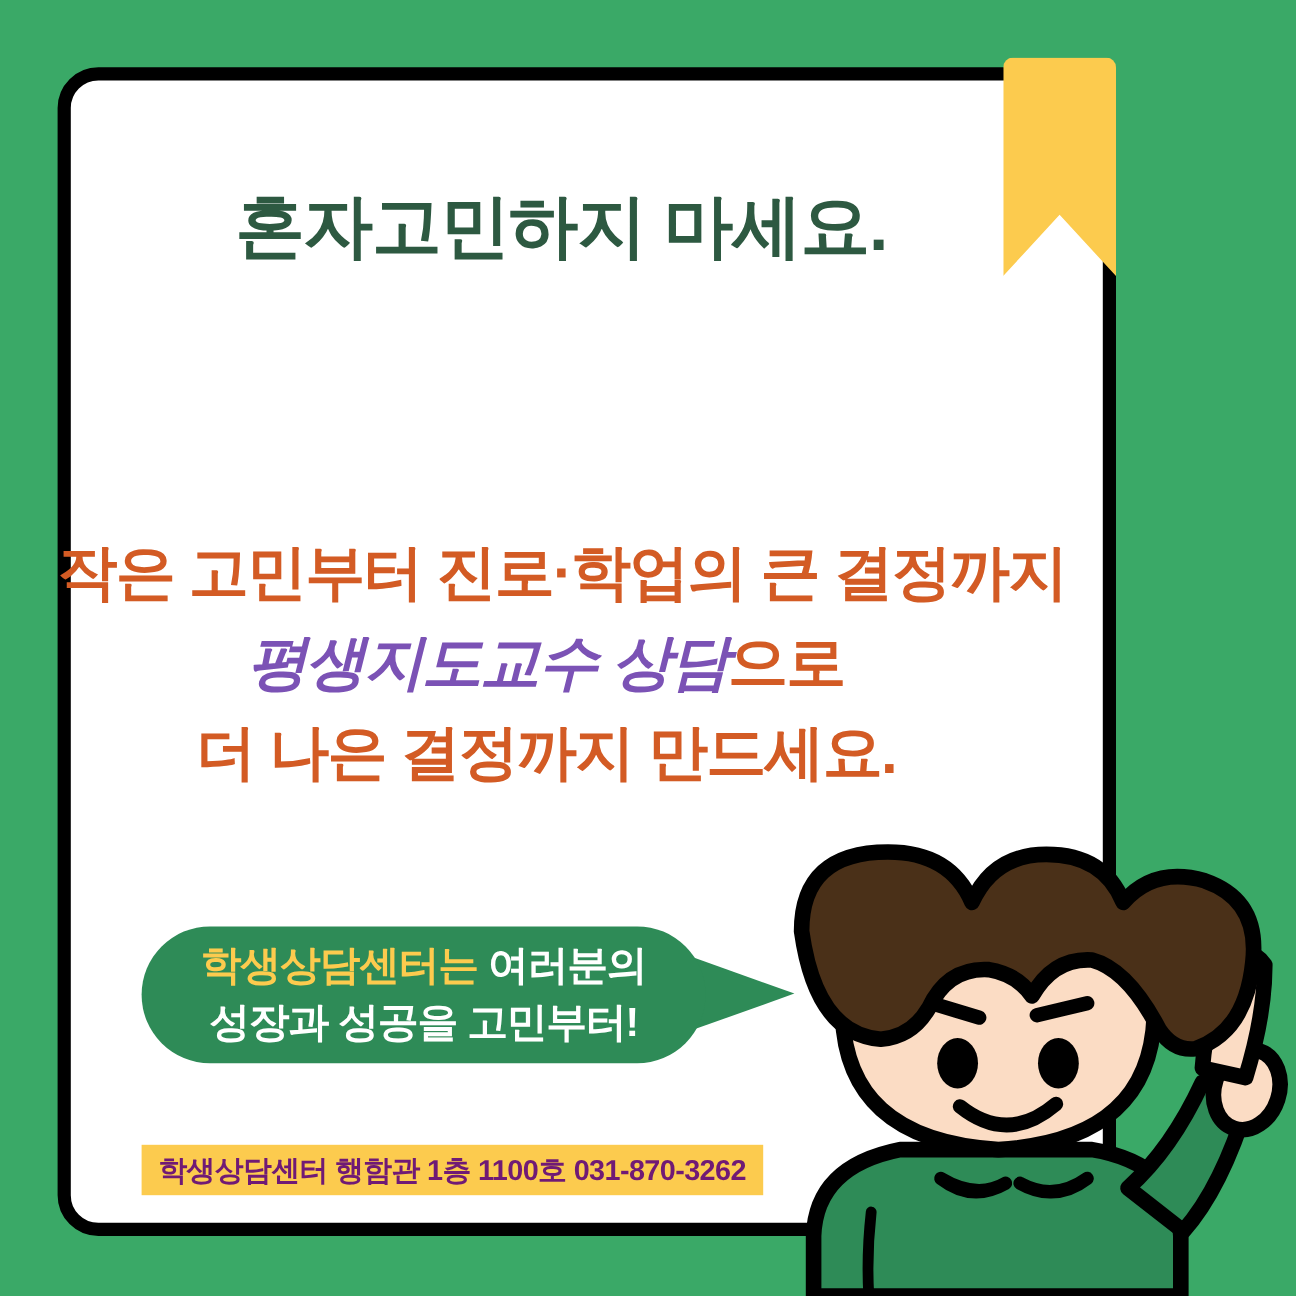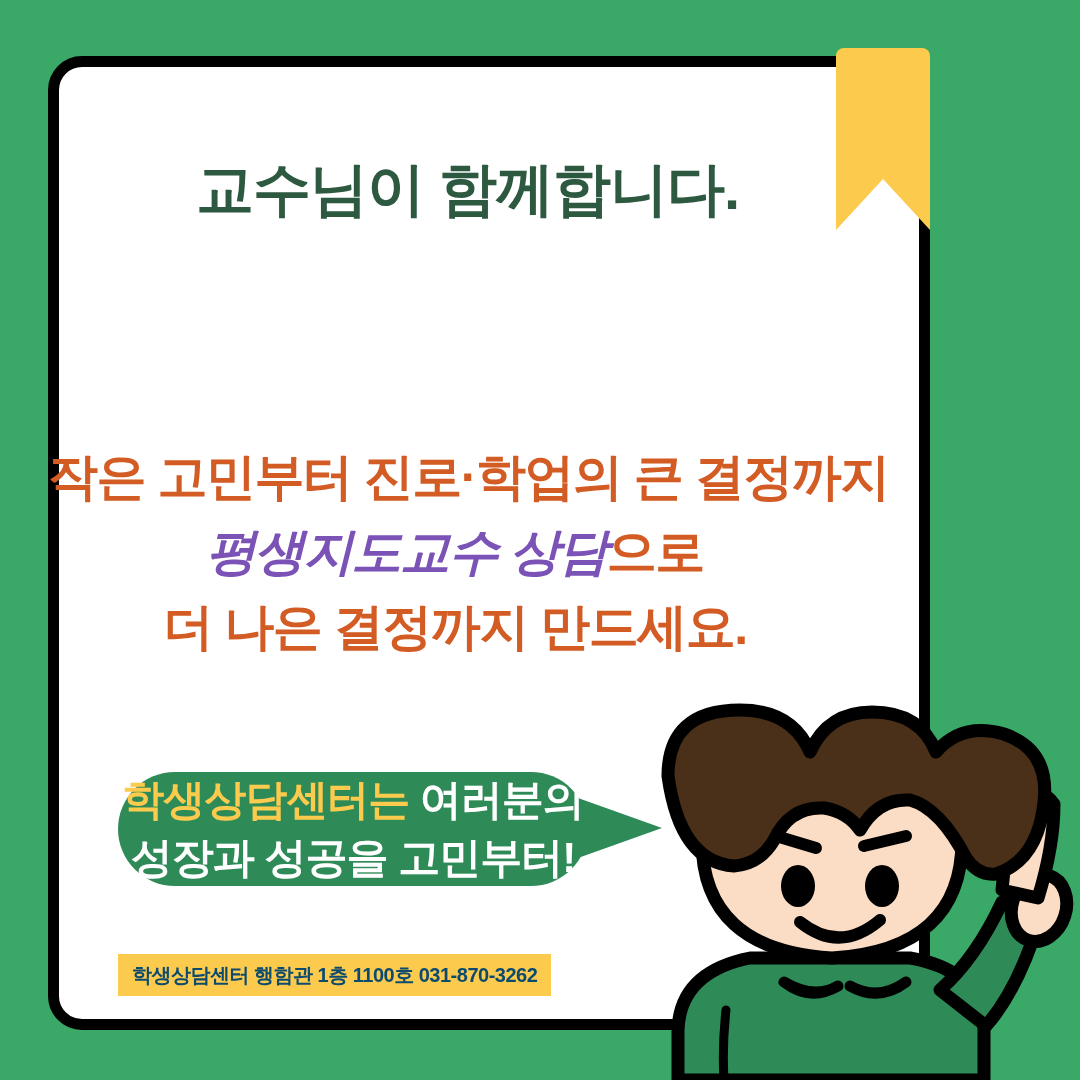--- a/index.html
+++ b/index.html
@@ -89,43 +89,43 @@
     left:578px; top:798px;
     width:0; height:0;
     border-top:30px solid transparent;
     border-bottom:30px solid transparent;
     border-left:84px solid #2E8B57;
     z-index:5;
   }
   #bubble .bub-line {
     display:block;
     white-space:nowrap;
-    font-size:42px;
+    font-size:34px;
     font-weight:bold;
     color:#ffffff;
     line-height:1.38;
     letter-spacing:-1px;
   }
   #bubble .bub-accent { color:#FCCB4E; }
 
   
   #footer-bar {
     position:absolute;
     left:118px; top:954px;
     height:42px;
     background:#FCCB4E;
     z-index:6;
     display:flex;
     align-items:center;
     padding:0 14px;
   }
   #footer-text {
-    font-size:20px;
-    font-weight:bold;
-    color:#0c4a6e;
+    font-size:24px;
+    font-weight:bold;
+    color:#701a75;
     white-space:nowrap;
     letter-spacing:-0.5px;
   }
 
   
   #character {
     position:absolute;
     left:610px; top:690px;
     width:470px; height:390px;
     z-index:8;
@@ -136,21 +136,21 @@
 </head>
 <body>
 
 <div id="poster">
 
   <div id="ribbon"></div>
 
   <div id="card"></div>
 
   <div id="headline">
-    <span class="hl-line">교수님이 함께합니다.</span>
+    <span class="hl-line">혼자고민하지 마세요.</span>
   </div>
 
   <div id="body-copy">
     <span class="bc-line">작은 고민부터 진로·학업의 큰 결정까지</span>
     <span class="bc-line"><span class="hl-purple">평생지도교수 상담</span><span>으로</span></span>
     <span class="bc-line">더 나은 결정까지 만드세요.</span>
   </div>
 
   <div id="bubble-tail"></div>
 

